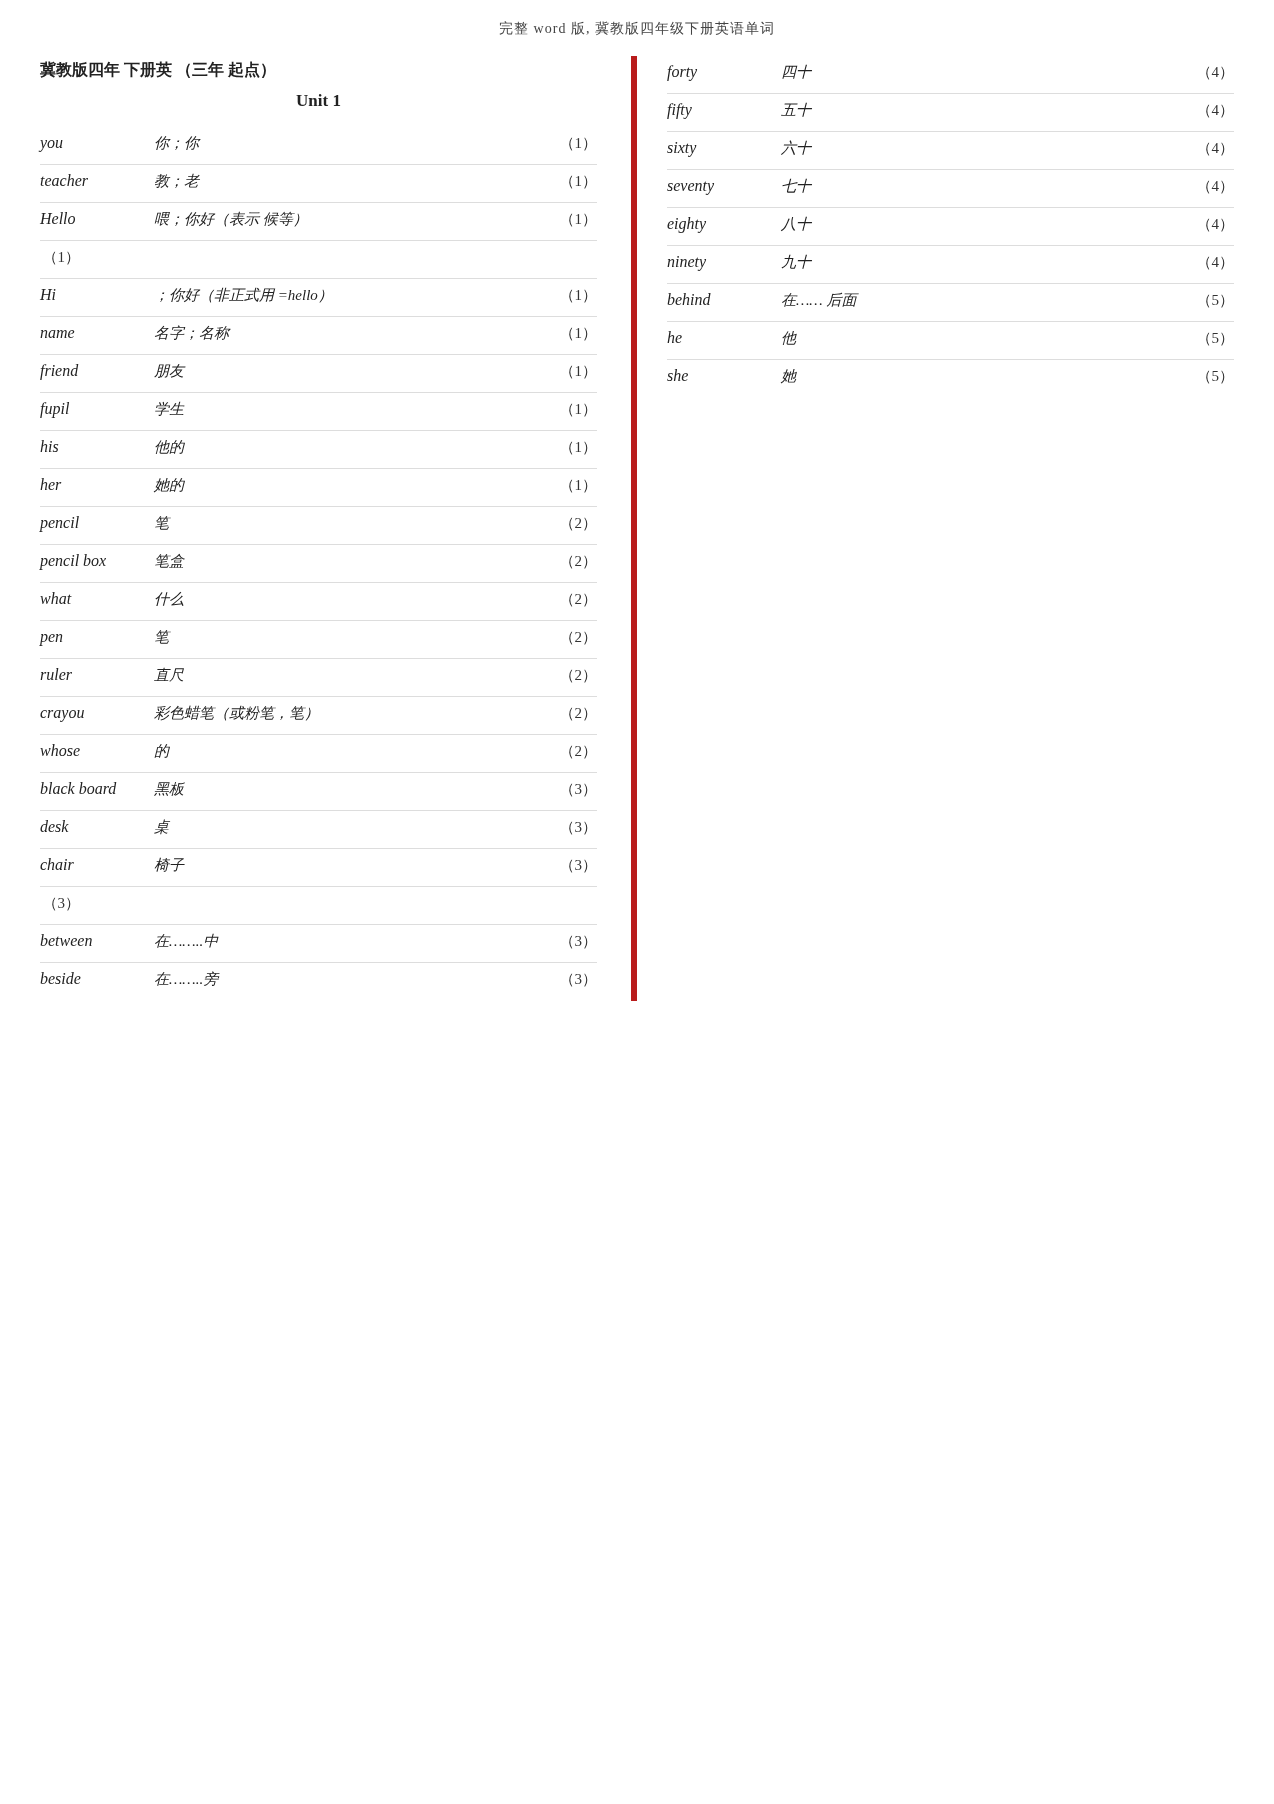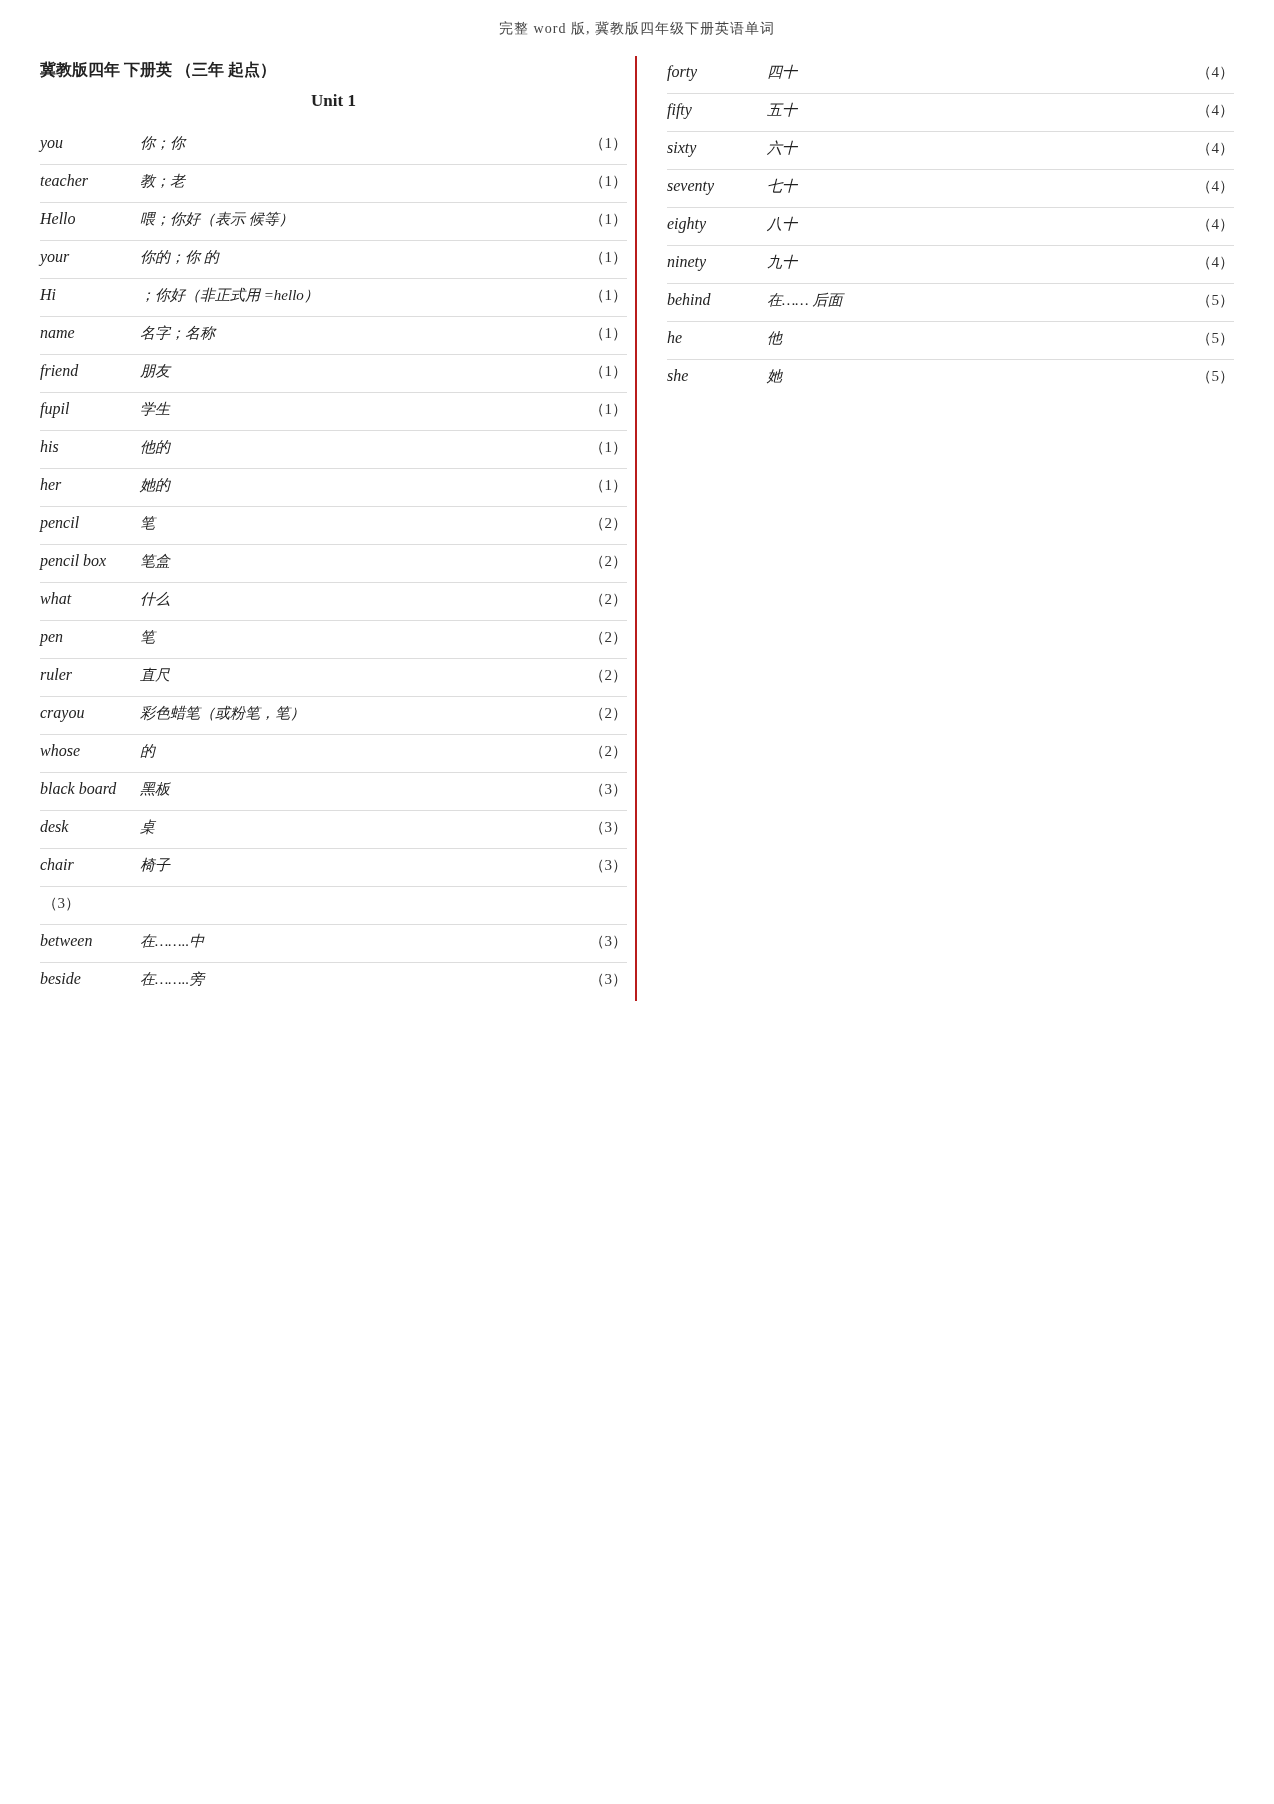--- a/index.html
+++ b/index.html
@@ -30,22 +30,22 @@
       margin-bottom: 18px;
       letter-spacing: 1px;
     }
     .content-area {
       display: flex;
       flex-direction: row;
       width: 100%;
     }
     .left-col {
       width: 50%;
-      padding-right: 8px;
-      border-right: 2px solid #b91c1c;
+      padding-right: 34px;
+      border-right: 6px solid #b91c1c;
     }
     .right-col {
       width: 50%;
       padding-left: 30px;
     }
     .section-header {
       font-size: 16px;
       font-weight: bold;
       margin-bottom: 10px;
       margin-top: 4px;
@@ -68,21 +68,21 @@
     }
     .word-row:last-child {
       border-bottom: none;
       justify-content: space-between;
     }
     .word-content {
       flex: 1;
       display: flex;
       flex-direction: row;
       align-items: baseline;
-      gap: 10px;
+      gap: 24px;
     }
     .word-en {
       font-size: 16px;
       font-style: italic;
       min-width: 90px;
     }
     .word-cn {
       font-size: 15px;
       font-style: italic;
     }
@@ -122,24 +122,20 @@
             <span class="word-unit">（1）</span>
           </div>
           <div class="word-row">
             <div class="word-content">
               <span class="word-en">Hello</span>
               <span class="word-cn">喂；你好（表示 候等）</span>
             </div>
             <span class="word-unit">（1）</span>
           </div>
           <div class="word-row">
-            <div class="word-content">
-              <span class="word-en">your</span>
-              <span class="word-cn">你的；你 的</span>
-            </div>
             <span class="word-unit">（1）</span>
           </div>
           <div class="word-row">
             <div class="word-content">
               <span class="word-en">Hi</span>
               <span class="word-cn">；你好（非正式用  =hello）</span>
             </div>
             <span class="word-unit">（1）</span>
           </div>
           <div class="word-row">

